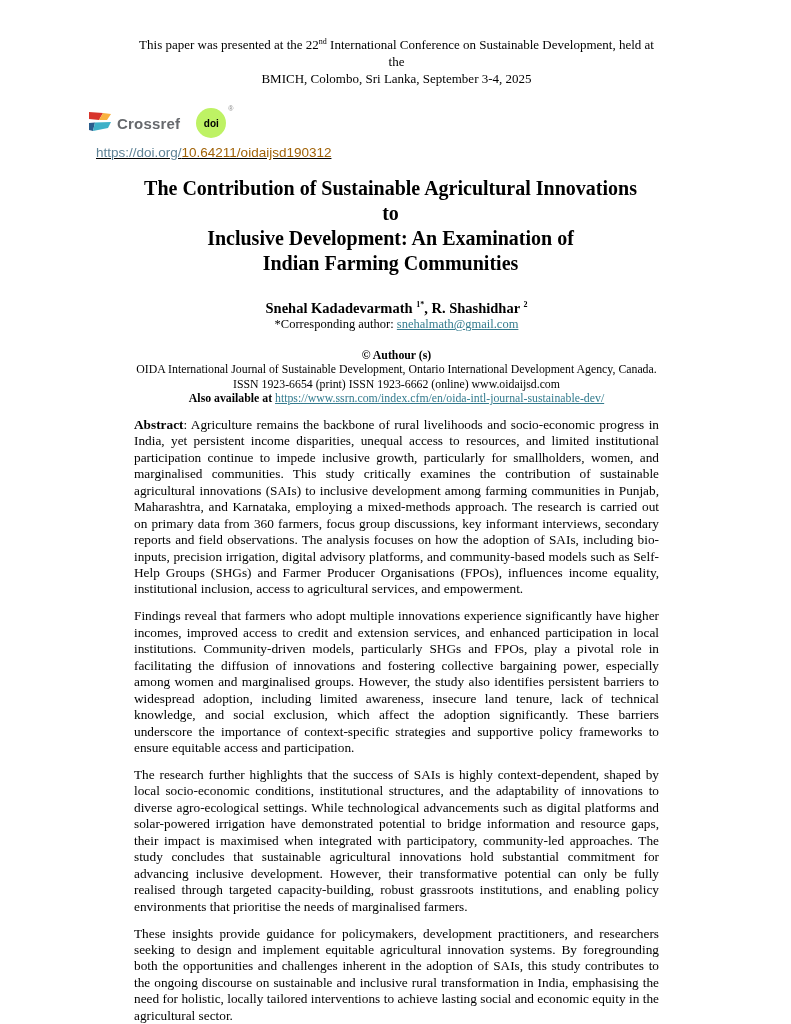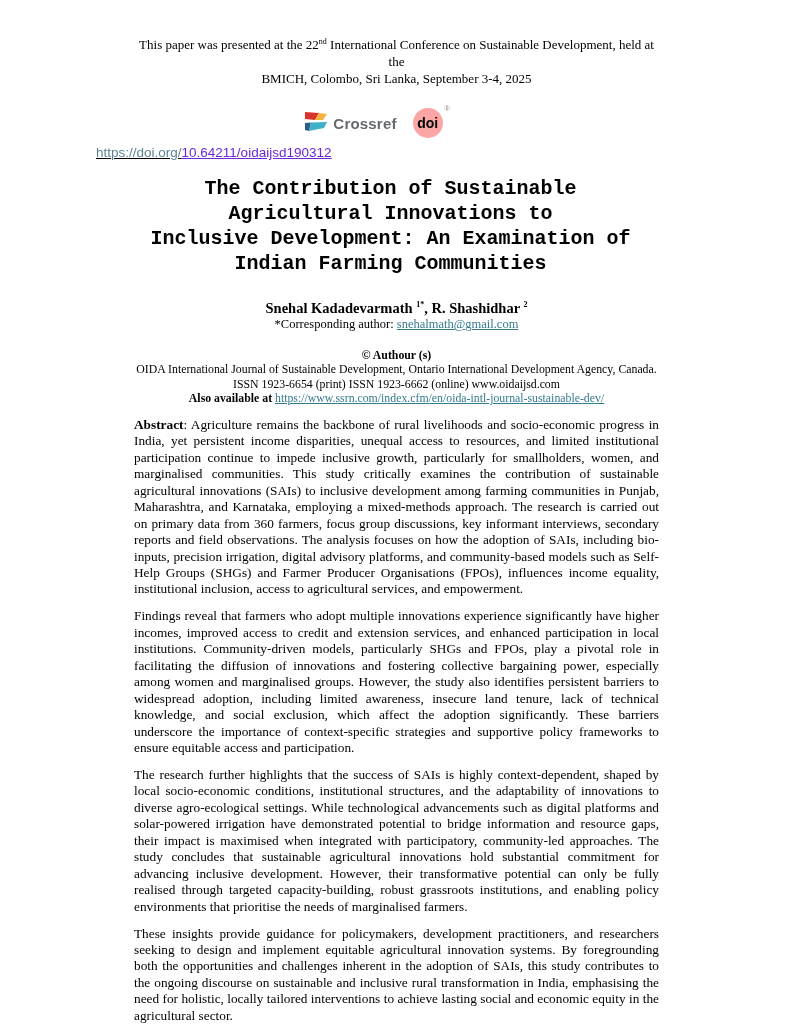--- a/index.html
+++ b/index.html
@@ -33,21 +33,20 @@
     line-height: 0;
   }
 
   
   .logo-row {
     display: flex;
     align-items: center;
     gap: 16px;
     margin: 18px 0 4px -46px;
     height: 36px;
-    justify-content: center;
   }
   .crossref-logo {
     display: flex;
     align-items: center;
     gap: 5px;
   }
   .crossref-logo .wordmark {
     font-family: "Liberation Sans", sans-serif;
     font-weight: bold;
     font-size: 15px;
@@ -55,27 +54,27 @@
     letter-spacing: 0.2px;
   }
   .doi-badge-wrap {
     position: relative;
     display: inline-block;
   }
   .doi-badge {
     width: 30px;
     height: 30px;
     border-radius: 50%;
-    background: #fca5a5;
+    background: #bef264;
     display: flex;
     align-items: center;
     justify-content: center;
     font-family: "Liberation Sans", sans-serif;
     font-weight: bold;
-    font-size: 14px;
+    font-size: 10px;
     color: #000000;
   }
   .doi-reg {
     position: absolute;
     top: -3px;
     right: -7px;
     font-size: 7px;
     color: #8a8a8a;
     font-family: "Liberation Sans", sans-serif;
   }
@@ -85,21 +84,21 @@
     margin-left: -38px;
     font-family: "Liberation Sans", sans-serif;
     font-size: 13.5px;
     margin-bottom: 4px;
   }
   .doi-link-line a {
     text-decoration: underline;
     cursor: pointer;
   }
   .doi-prefix { color: #5f8396; }
-  .doi-suffix { color: #6d28d9; text-decoration: underline; }
+  .doi-suffix { color: #a16207; }
 
   
   .paper-title {
     margin-top: 16px;
     text-align: center;
     font-weight: bold;
     font-size: 20px;
     line-height: 25px;
   }
 
@@ -168,21 +167,21 @@
     <div class="doi-badge-wrap">
       <div class="doi-badge">doi</div>
       <span class="doi-reg">®</span>
     </div>
   </div>
 
   <div class="doi-link-line">
     <a><span class="doi-prefix">https://doi.org/</span><span class="doi-suffix">10.64211/oidaijsd190312</span></a>
   </div>
 
-  <h1 class="paper-title" style="margin:16px 12px 0 0;font-family:Liberation Mono, monospace;">
+  <h1 class="paper-title" style="margin:16px 12px 0 0;">
     <span>The Contribution of Sustainable Agricultural Innovations to</span><br>
     <span>Inclusive Development: An Examination of</span><br>
     <span>Indian Farming Communities</span>
   </h1>
 
   <div class="authors">
     <span>Snehal Kadadevarmath </span><sup class="sp">1*</sup><span>, </span><span>R. Shashidhar </span><sup class="sp">2</sup>
   </div>
 
 

